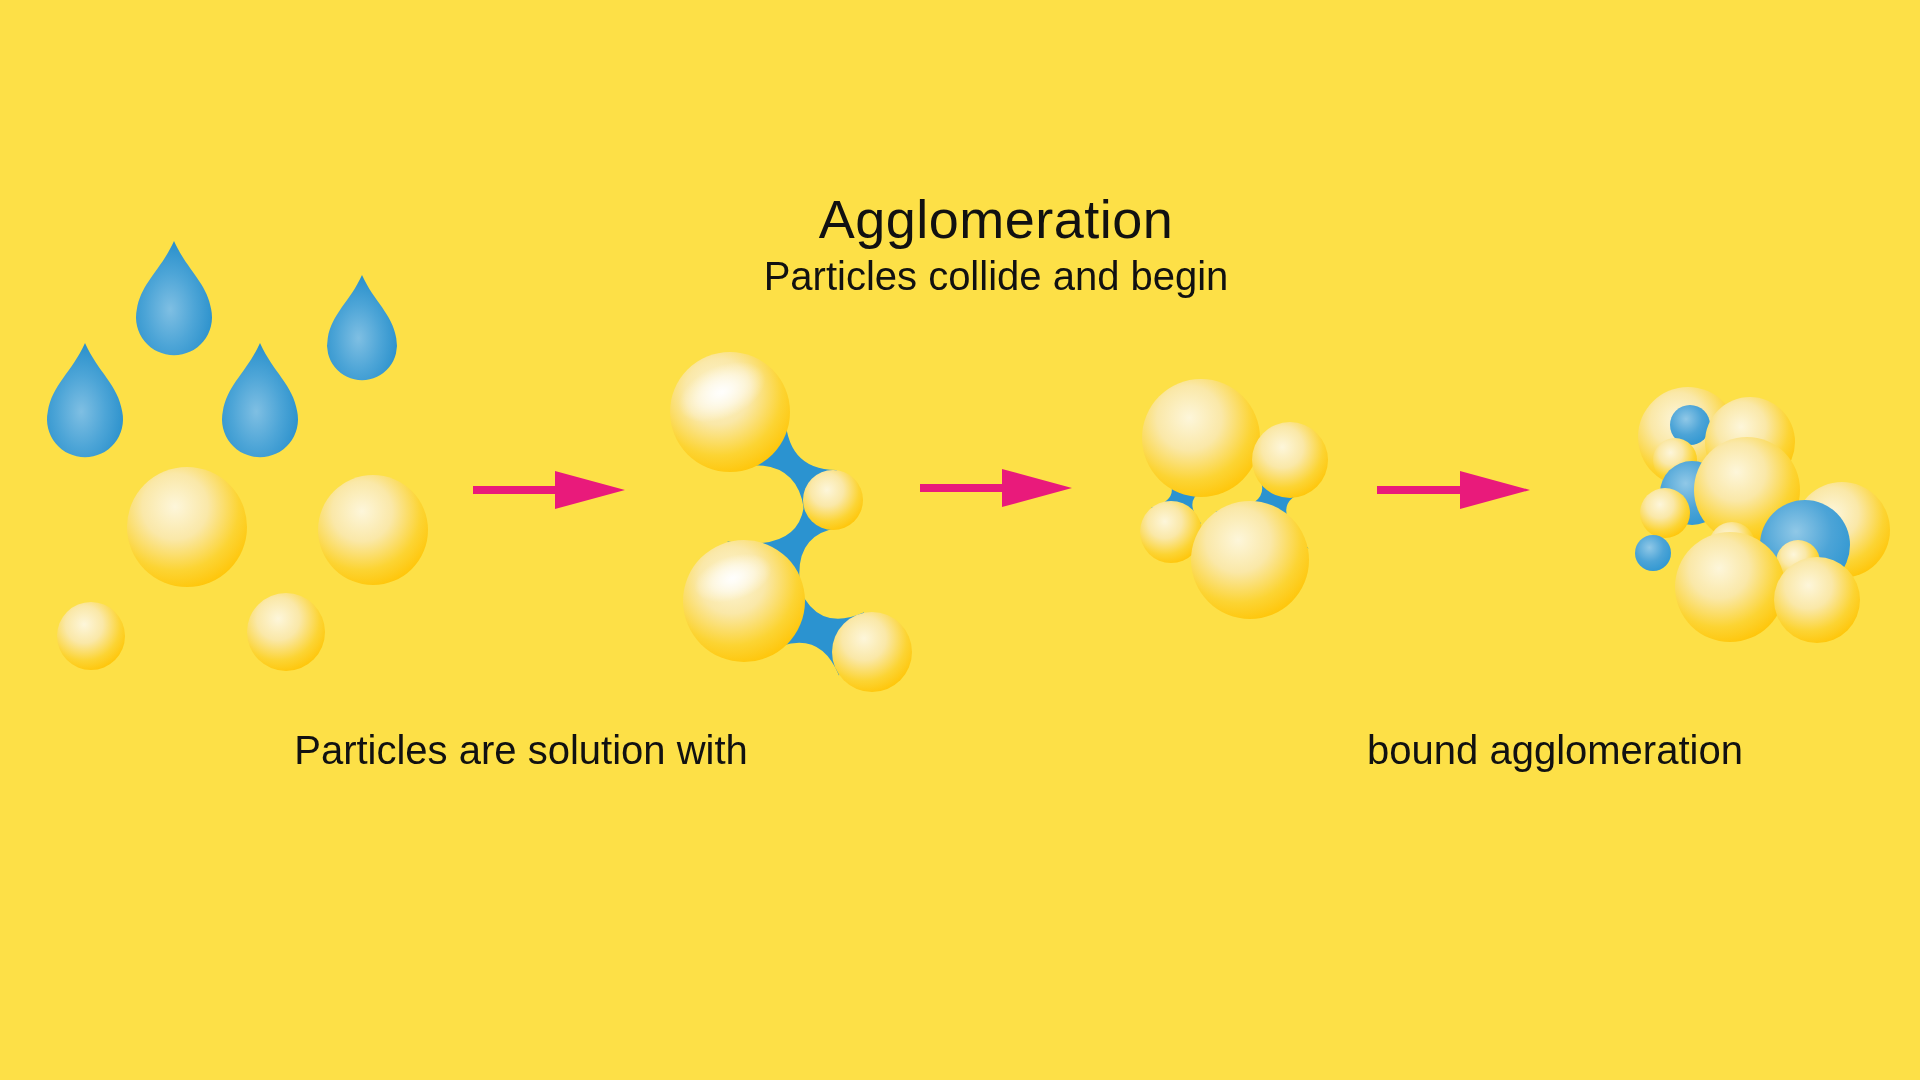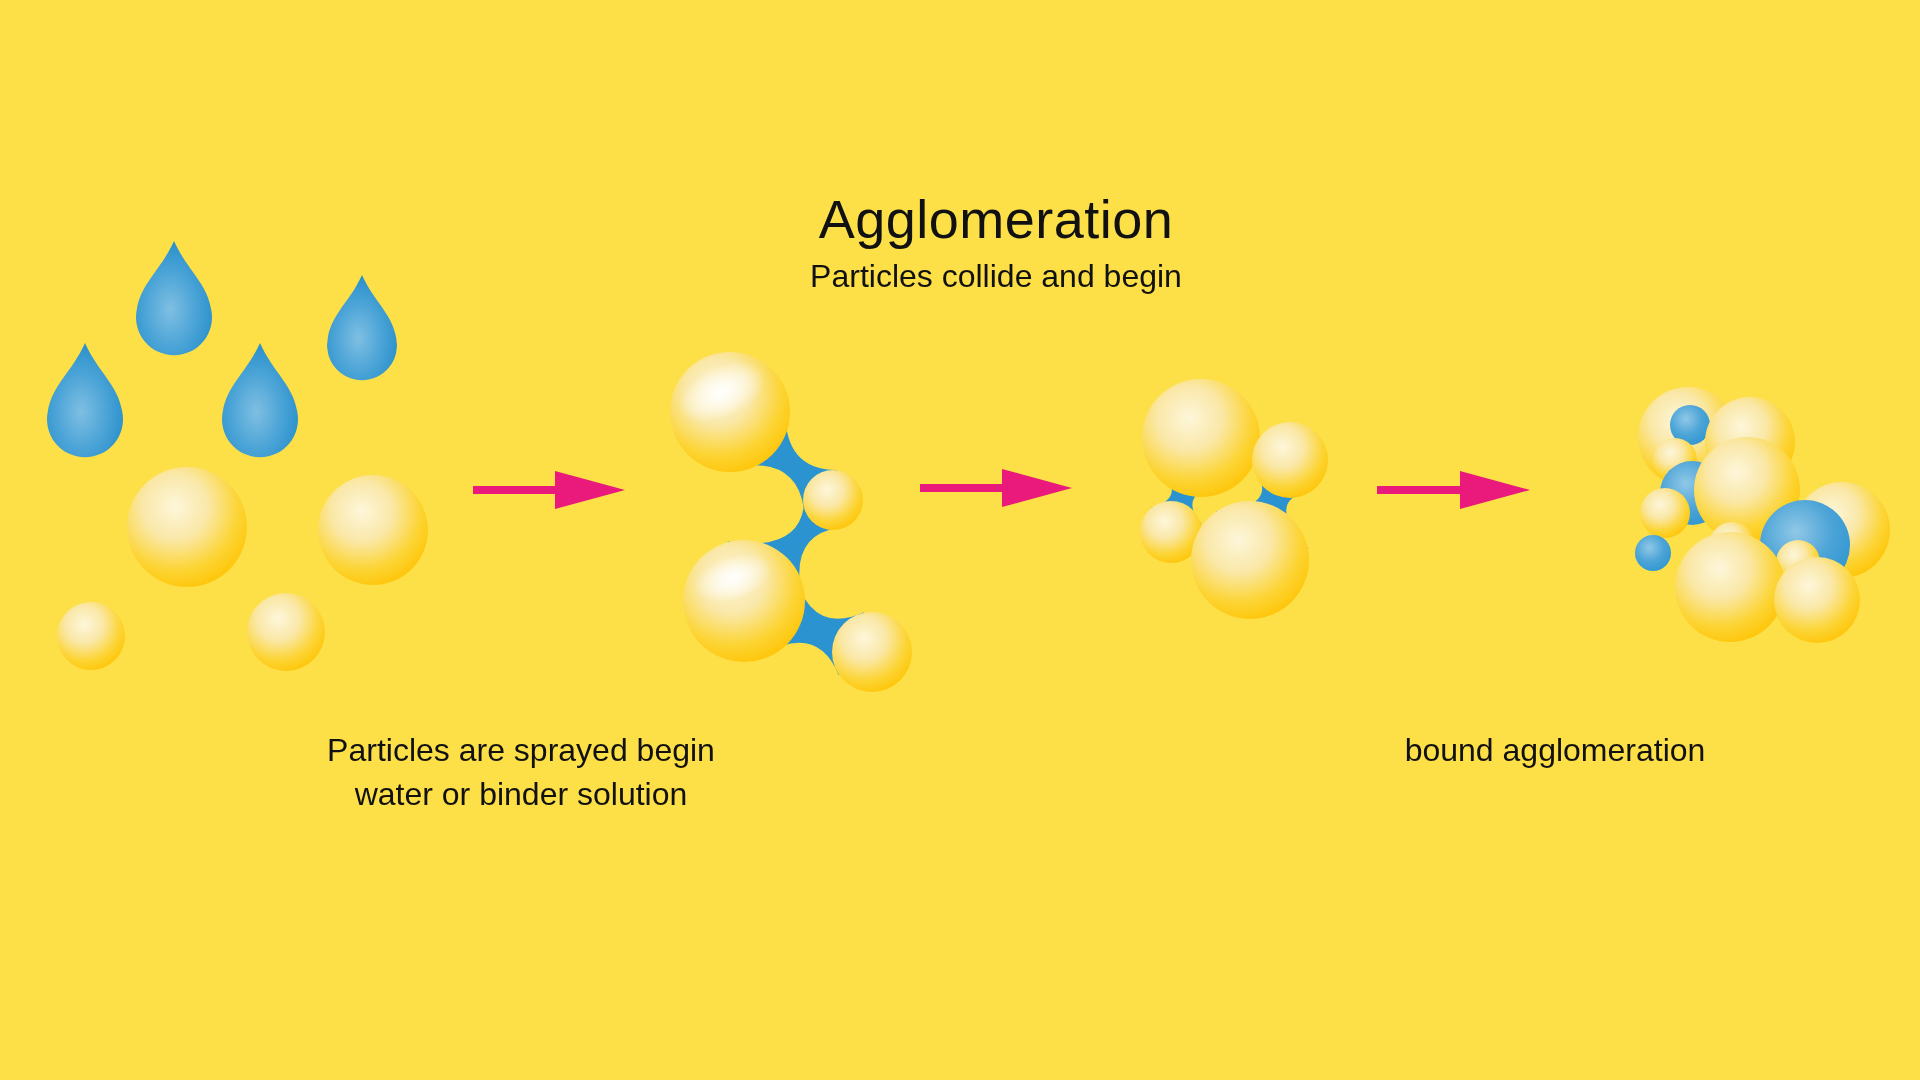--- a/index.html
+++ b/index.html
@@ -3,21 +3,21 @@
 <meta charset="utf-8">
 <style>
   html,body{margin:0;padding:0;background:#fff;}
   .canvas{
     position:relative;width:1920px;height:1080px;background:#fde047;
     font-family:"Liberation Sans", sans-serif;overflow:hidden;
   }
   #diagram{position:absolute;left:0;top:0;width:1920px;height:1080px;}
   .label-block{position:absolute;transform:translateX(-50%);text-align:center;color:#111;white-space:nowrap;}
   .label-title{font-size:54px;line-height:58px;letter-spacing:0.5px;}
-  .label-sub{font-size:32px;line-height:44px;margin-top:6px;}
+  .label-sub{font-size:40px;line-height:44px;margin-top:6px;}
 </style>
 </head>
 <body>
 
 <div class="canvas">
 
   <svg id="diagram" viewBox="0 0 1920 1080">
       <defs>
         <radialGradient id="gYellow" cx="40%" cy="33%" r="72%">
           <stop offset="0%" stop-color="#FDF6DA" stop-opacity="1"></stop>
@@ -94,22 +94,21 @@
 
   <div class="label-block" style="left:996px;top:190px">
     <div class="label-title">Agglomeration</div>
     <div class="label-sub">
       <div>Particles collide and begin</div>
     </div>
   </div>
 
   <div class="label-block" style="left:521px;top:722px">
     <div class="label-sub">
-      <div>Particles are sprayed begin</div>
-      <div>water or binder solution</div>
+      <div>Particles are solution with</div>
     </div>
   </div>
 
   <div class="label-block" style="left:1555px;top:722px">
     <div class="label-sub">
       <div>bound agglomeration</div>
     </div>
   </div>
 
 </div>

